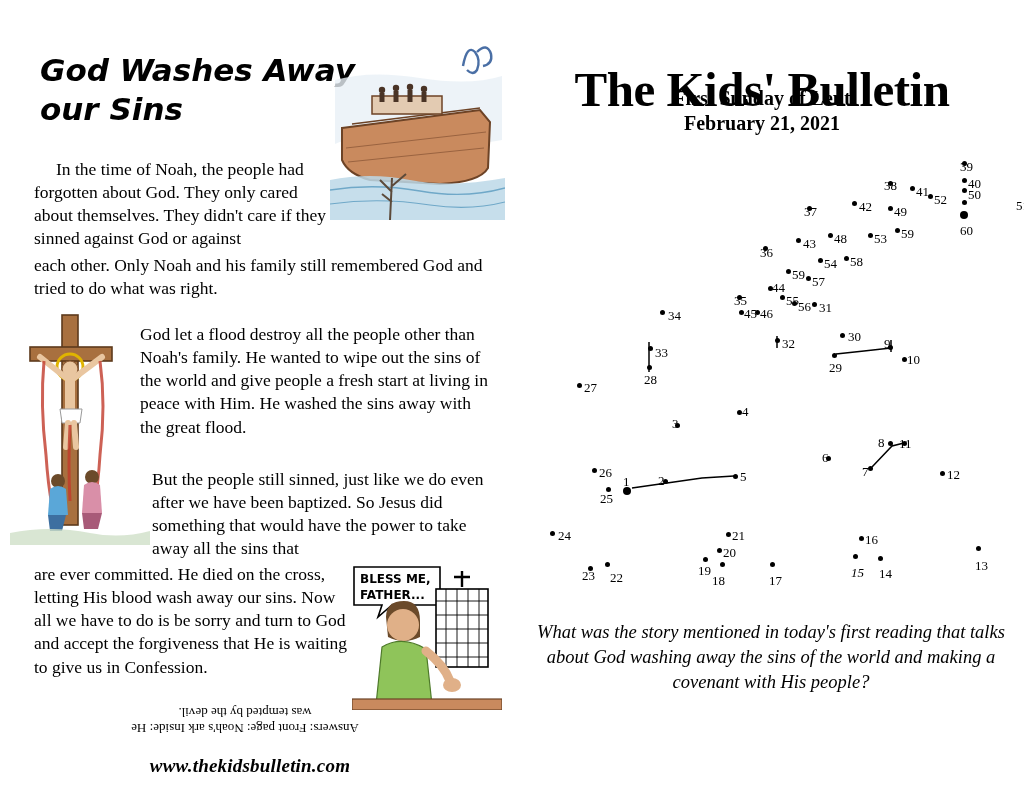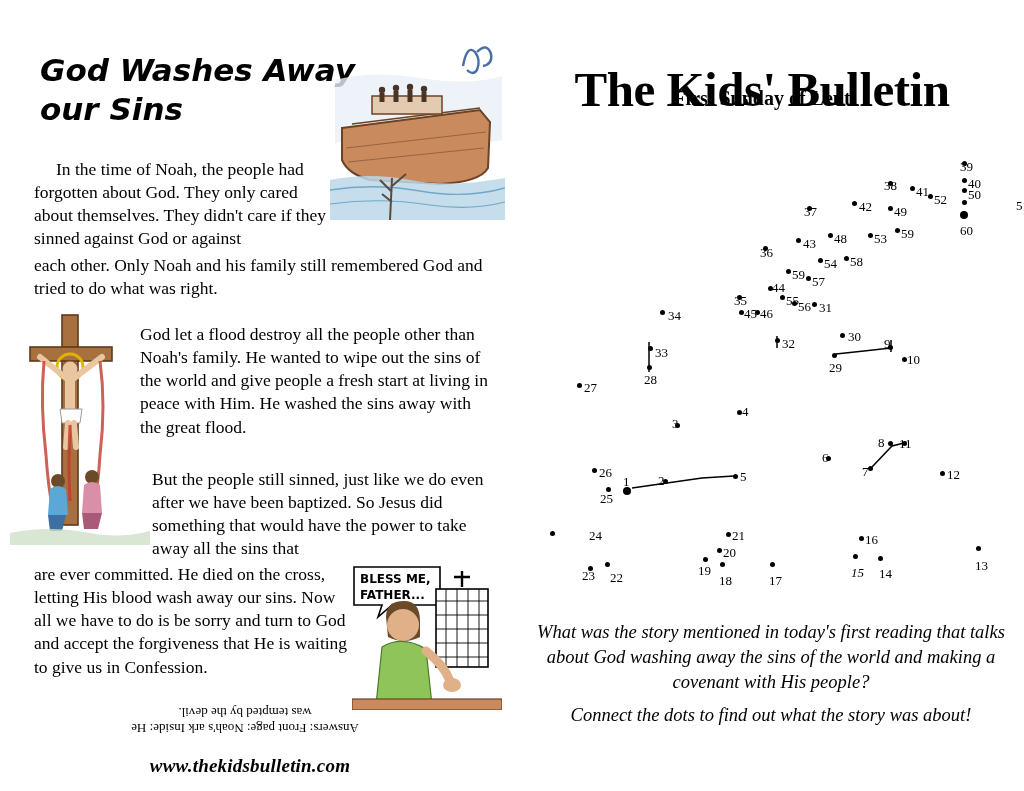--- a/index.html
+++ b/index.html
@@ -327,20 +327,21 @@
     <div class="doodle">
       <svg width="40" height="36" viewBox="0 0 40 36">
         <path d="M6,26 Q10,4 18,12 Q24,20 20,30 Q16,36 10,30" stroke="#4a6fa5" stroke-width="2.4" fill="none"></path>
         <path d="M20,12 Q30,2 34,14 Q36,24 26,26" stroke="#4a6fa5" stroke-width="2.4" fill="none"></path>
       </svg>
     </div>
 
     <h1 class="masthead">The Kids' Bulletin</h1>
     <div class="subhead">
       <div>First Sunday of Lent</div>
+      <div>February 21, 2021</div>
     </div>
 
     <div class="puzzle" id="puzzle">
       <svg id="puzzle-lines" width="512" height="450" viewBox="0 0 512 450" style="position:absolute;left:0;top:0;">
         <path d="M120,348 L155,343 L190,338 L222,336" stroke="#000" stroke-width="1.5" fill="none"></path>
         <path d="M360,327 L380,306 L392,303" stroke="#000" stroke-width="1.5" fill="none"></path>
         <path d="M324,214 L352,211 L379,208" stroke="#000" stroke-width="1.5" fill="none"></path>
         <path d="M265,196 L265,208" stroke="#000" stroke-width="1.5" fill="none"></path>
         <path d="M379,200 L379,212" stroke="#000" stroke-width="1.5" fill="none"></path>
         <path d="M137,202 L137,232" stroke="#000" stroke-width="1.5" fill="none"></path>
@@ -373,33 +374,33 @@
         <div class="dotlabel" style="left: 463px; top: 418px;">13</div>
         <div class="dot" style="left: 365.5px; top: 415.5px;"></div>
         <div class="dotlabel" style="left: 367px; top: 426px;">14</div>
         <div class="dot" style="left: 340.5px; top: 413.5px;"></div>
         <div class="dotlabel" style="left: 339px; top: 425px; font-style: italic;">15</div>
         <div class="dot" style="left: 346.5px; top: 395.5px;"></div>
         <div class="dotlabel" style="left: 353px; top: 392px;">16</div>
         <div class="dot" style="left: 257.5px; top: 421.5px;"></div>
         <div class="dotlabel" style="left: 257px; top: 433px;">17</div>
         <div class="dot" style="left: 207.5px; top: 421.5px;"></div>
-        <div class="dotlabel" style="left: 207px; top: 433px; text-align: right;">18</div>
+        <div class="dotlabel" style="left: 200px; top: 433px; text-align: right;">18</div>
         <div class="dot" style="left: 190.5px; top: 416.5px;"></div>
         <div class="dotlabel" style="left: 186px; top: 423px;">19</div>
         <div class="dot" style="left: 204.5px; top: 407.5px;"></div>
         <div class="dotlabel" style="left: 211px; top: 405px;">20</div>
         <div class="dot" style="left: 213.5px; top: 391.5px;"></div>
         <div class="dotlabel" style="left: 220px; top: 388px;">21</div>
         <div class="dot" style="left: 92.5px; top: 421.5px;"></div>
         <div class="dotlabel" style="left: 98px; top: 430px;">22</div>
         <div class="dot" style="left: 75.5px; top: 425.5px;"></div>
         <div class="dotlabel" style="left: 70px; top: 428px;">23</div>
         <div class="dot" style="left: 37.5px; top: 390.5px;"></div>
-        <div class="dotlabel" style="left: 46px; top: 388px; margin-left: 31px;">24</div>
+        <div class="dotlabel" style="left: 46px; top: 388px;">24</div>
         <div class="dot" style="left: 93.5px; top: 346.5px;"></div>
         <div class="dotlabel" style="left: 88px; top: 351px;">25</div>
         <div class="dot" style="left: 79.5px; top: 327.5px;"></div>
         <div class="dotlabel" style="left: 87px; top: 325px;">26</div>
         <div class="dot" style="left: 64.5px; top: 242.5px;"></div>
         <div class="dotlabel" style="left: 72px; top: 240px;">27</div>
         <div class="dot" style="left: 134.5px; top: 224.5px;"></div>
         <div class="dotlabel" style="left: 132px; top: 232px;">28</div>
         <div class="dot" style="left: 319.5px; top: 212.5px;"></div>
         <div class="dotlabel" style="left: 317px; top: 220px;">29</div>
@@ -461,15 +462,14 @@
         <div class="dotlabel" style="left: 300px; top: 134px;">57</div>
         <div class="dot" style="left: 331.5px; top: 115.5px;"></div>
         <div class="dotlabel" style="left: 338px; top: 114px;">58</div>
         <div class="dot" style="left: 382.5px; top: 87.5px;"></div>
         <div class="dotlabel" style="left: 389px; top: 86px;">59</div>
         <div class="dot big" style="left: 448px; top: 71px;"></div>
         <div class="dotlabel" style="left: 448px; top: 83px;">60</div>
       </div>
 
     <div class="question">What was the story mentioned in today's first reading that talks about God washing away the sins of the world and making a covenant with His people?</div>
-    <div class="instruction">Connect the dots to find out what the story was about!</div>
   </div>
 </div>
 
 </body></html>

